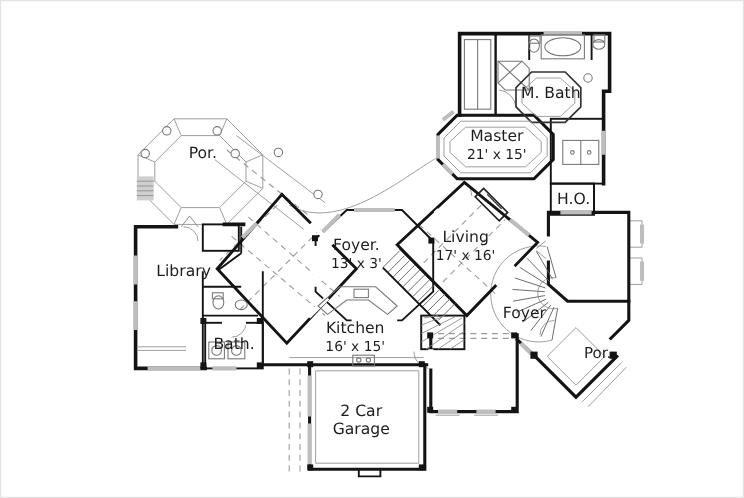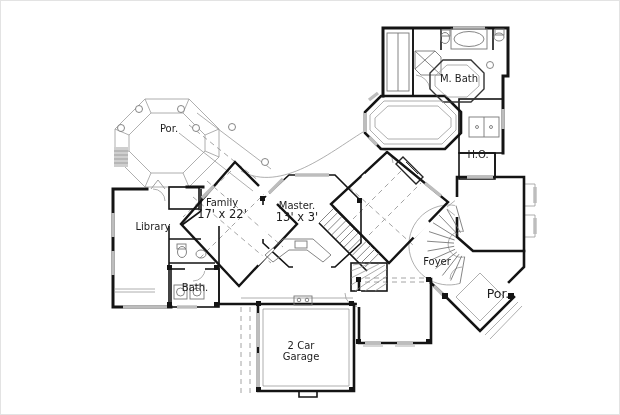--- a/index.html
+++ b/index.html
@@ -6,21 +6,21 @@
   .canvas{
     position:relative;width:620px;height:415px;background:#ffffff;
     overflow:hidden;border:1px solid #e3e3e3;box-sizing:border-box;
     font-family:"DejaVu Sans","Liberation Sans",sans-serif;
   }
   .plan-svg{position:absolute;left:0;top:0;}
   .room-label{
     position:absolute;transform:translate(-50%,-50%);
     text-align:center;color:#1d1d1d;line-height:1.12;white-space:nowrap;
   }
-  .room-label .rname{display:block;font-size:10px;}
+  .room-label .rname{display:block;font-size:13px;}
   .room-label .rdims{display:block;font-size:11.5px;}
   .room-label.small .rname{font-size:12.5px;}
   #label-garage2 .rname{white-space:normal;width:66px;margin:0 auto;}
 </style>
 </head>
 <body>
 
 <div class="canvas">
 
 <svg class="plan-svg" width="620" height="415" viewBox="0 0 620 415">
@@ -254,47 +254,55 @@
 </svg>
 
   <div class="room-label" id="label-por-upper" style="left:168px;top:128px">
     <span class="rname">Por.</span>
   </div>
 
   <div class="room-label" id="label-garage" style="left:152px;top:226px">
     <span class="rname">Library</span>
   </div>
 
-  <div class="room-label" id="label-family" style="left:221px;top:208px">
-    <span class="rname">Family</span>
-    <span class="rdims">17' x 22'</span>
-  </div>
 
   <div class="room-label" id="label-brkfst" style="left:296px;top:211px">
-    <span class="rname">Master.</span>
+    <span class="rname">Foyer.</span>
     <span class="rdims">13' x 3'</span>
   </div>
 
+  <div class="room-label" id="label-kitchen" style="left:295px;top:280px">
+    <span class="rname">Kitchen</span>
+    <span class="rdims">16' x 15'</span>
+  </div>
 
   <div class="room-label" id="label-util" style="left:194px;top:287px">
     <span class="rname">Bath.</span>
   </div>
 
   <div class="room-label" id="label-garage2" style="left:300px;top:350px">
     <span class="rname">2 Car Garage</span>
   </div>
 
 
-
+  <div class="room-label" id="label-living" style="left:387px;top:204px">
+    <span class="rname">Living</span>
+    <span class="rdims">17' x 16'</span>
+  </div>
+
+  <div class="room-label" id="label-master" style="left:413px;top:120px">
+    <span class="rname">Master</span>
+    <span class="rdims">21' x 15'</span>
+  </div>
 
   <div class="room-label" id="label-mbath" style="left:458px;top:78px">
     <span class="rname">M. Bath</span>
   </div>
 
-  <div class="room-label" id="label-ho" style="left:477px;top:154px">
+  <div class="room-label" id="label-ho" style="left:477px;top:166px">
     <span class="rname">H.O.</span>
   </div>
 
 
   <div class="room-label" id="label-foyer" style="left:436px;top:261px">
     <span class="rname">Foyer</span>
   </div>
 
   <div class="room-label small" id="label-por-entry" style="left:497px;top:293px">
     <span class="rname">Por.</span>

